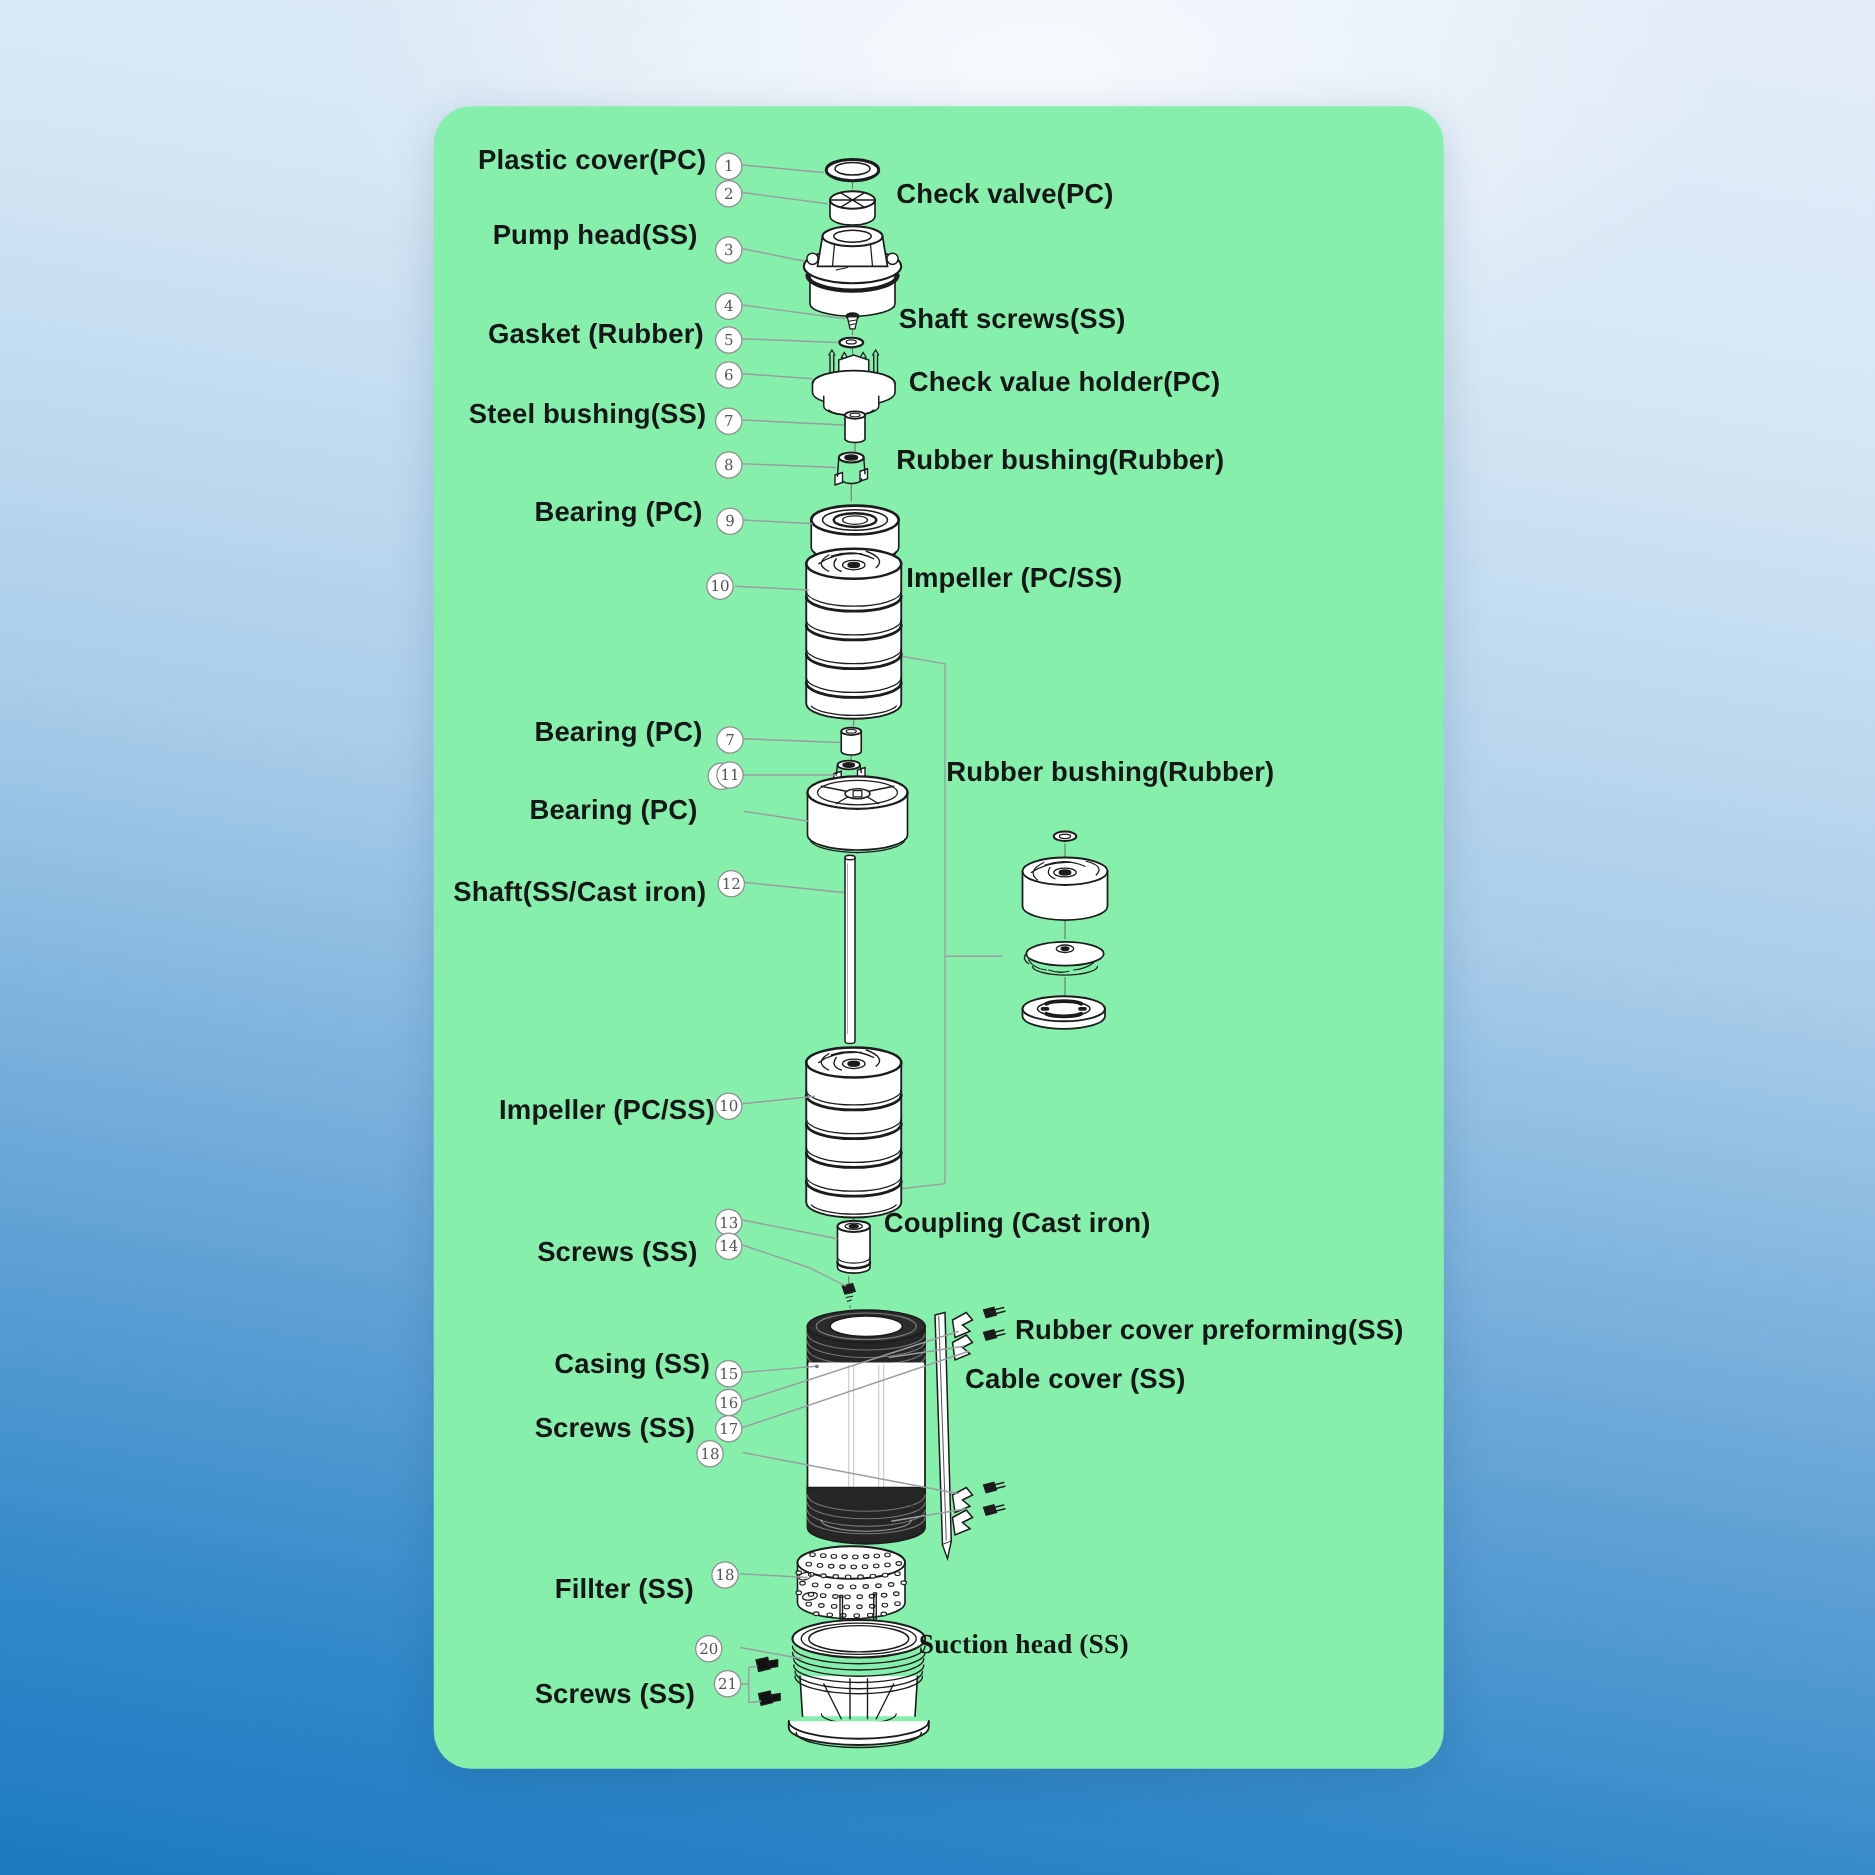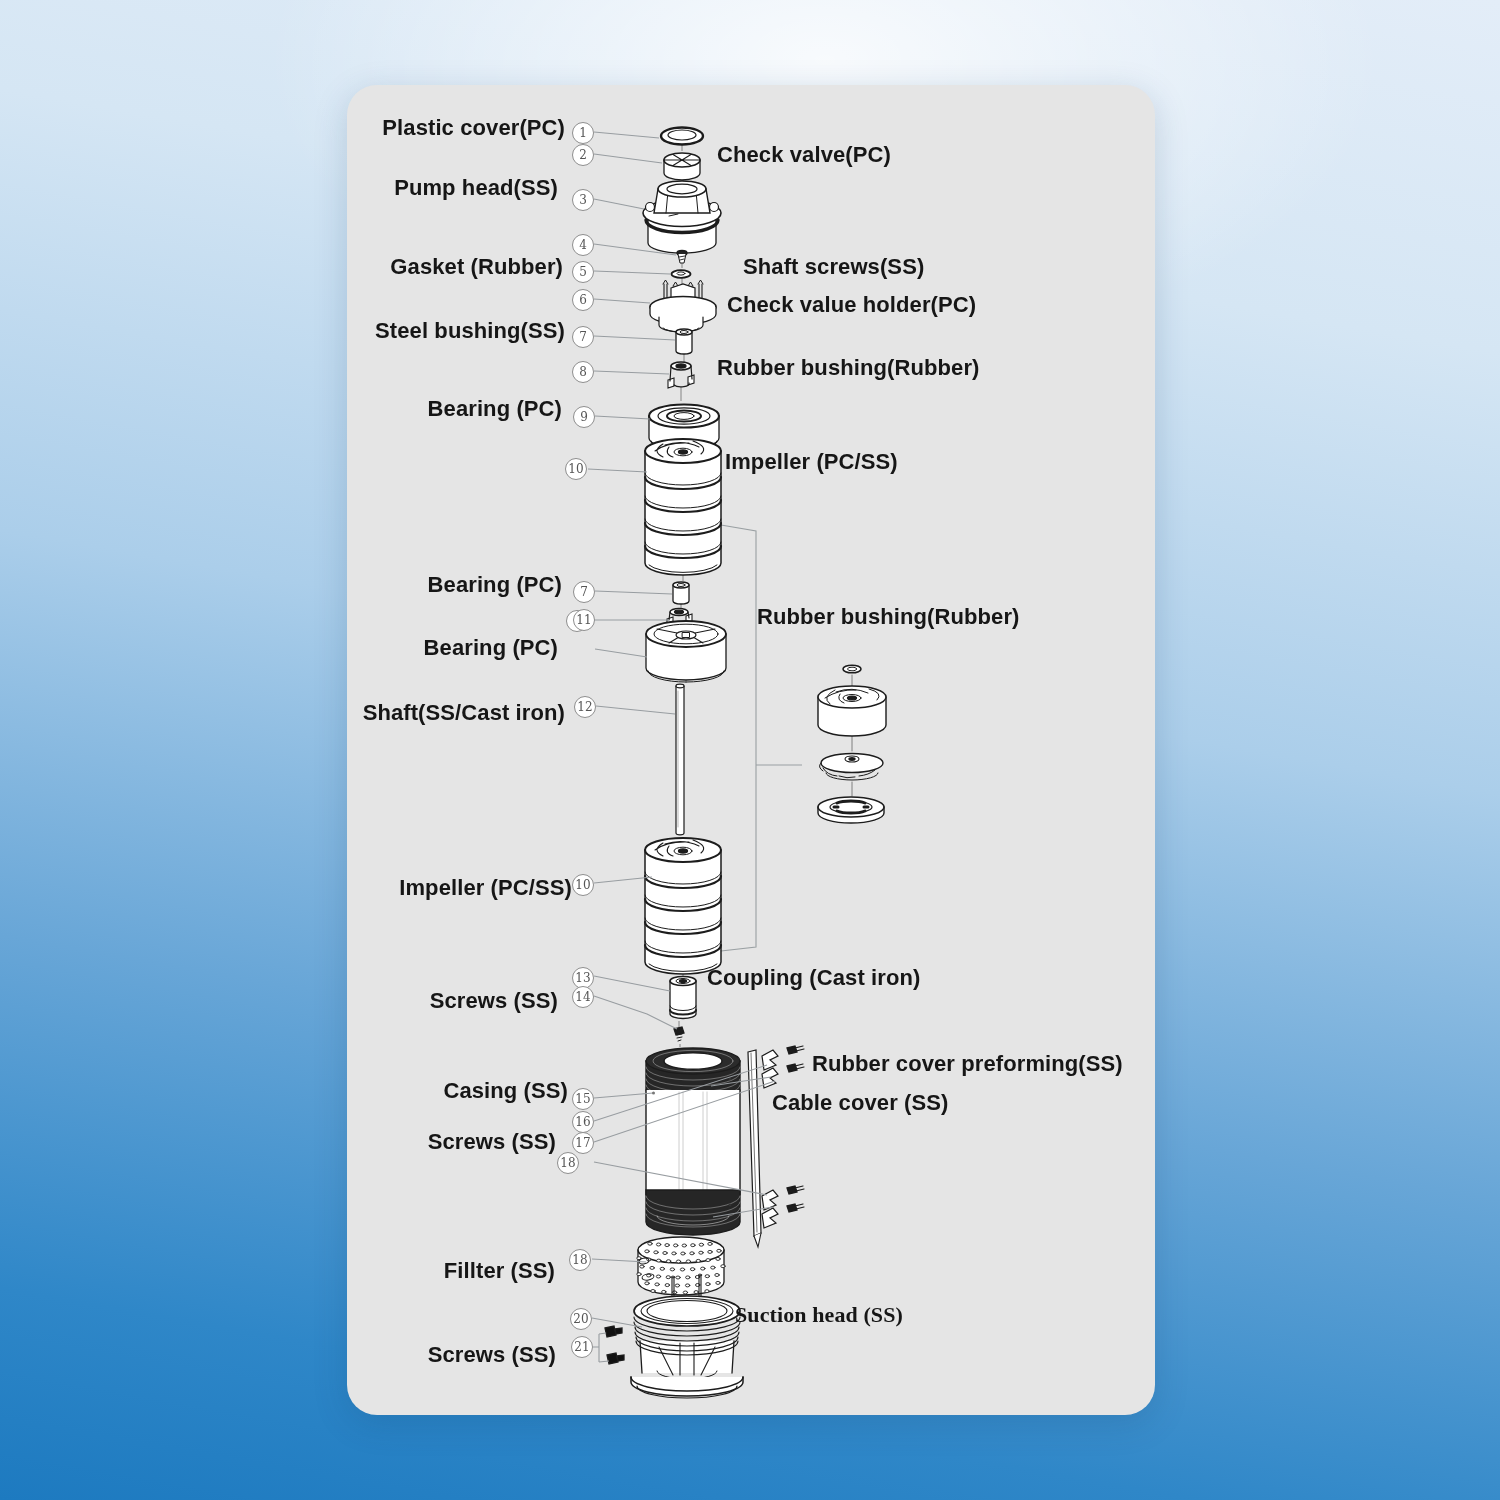--- a/index.html
+++ b/index.html
@@ -5,21 +5,21 @@
   html,body{margin:0;padding:0;}
   body{
     width:1500px;height:1500px;overflow:hidden;
     font-family:"Liberation Sans",sans-serif;
     background:
       radial-gradient(ellipse 900px 480px at 55% 4%, rgba(255,255,255,.8), rgba(255,255,255,0) 62%),
       linear-gradient(190deg,#e3edf8 0%,#d5e6f4 20%,#abceea 45%,#68a6d7 68%,#2f87c8 88%,#1d7ac0 100%);
   }
   .card{
     position:absolute;left:347px;top:85px;width:808px;height:1330px;
-    background:#e5e5e5;border-radius:30px;
+    background:#86efac;border-radius:30px;
     box-shadow:0 8px 34px rgba(18,62,104,.18);
   }
   .lbl{
     position:absolute;transform:translateY(-50%);
     font-weight:700;font-size:22px;line-height:1.05;color:#161616;
     white-space:nowrap;letter-spacing:.1px;
   }
   .num{
     position:absolute;width:22px;height:22px;border-radius:50%;
     border:1.3px solid #8e8e8e;background:#fff;box-sizing:border-box;
@@ -370,21 +370,21 @@
     <div class="lbl" style="right: 593px; top: 500px;">Bearing (PC)</div>
     <div class="lbl" style="right: 597px; top: 563px;">Bearing (PC)</div>
     <div class="lbl" style="right: 590px; top: 628px;">Shaft(SS/Cast iron)</div>
     <div class="lbl" style="right: 583px; top: 803px;">Impeller (PC/SS)</div>
     <div class="lbl" style="right: 597px; top: 916px;">Screws (SS)</div>
     <div class="lbl" style="right: 587px; top: 1006px;">Casing (SS)</div>
     <div class="lbl" style="right: 599px; top: 1057px;">Screws (SS)</div>
     <div class="lbl" style="right: 600px; top: 1172px; margin-top: 14px;">Fillter (SS)</div>
     <div class="lbl" style="right: 599px; top: 1270px;">Screws (SS)</div>
     <div class="lbl" style="left: 370px; top: 70px;">Check valve(PC)</div>
-    <div class="lbl" style="left: 396px; top: 170px; margin-top: 12px;">Shaft screws(SS)</div>
+    <div class="lbl" style="left: 372px; top: 170px;">Shaft screws(SS)</div>
     <div class="lbl" style="left: 380px; top: 220px;">Check value holder(PC)</div>
     <div class="lbl" style="left: 370px; top: 283px;">Rubber bushing(Rubber)</div>
     <div class="lbl" style="left: 378px; top: 377px;">Impeller (PC/SS)</div>
     <div class="lbl" style="left: 410px; top: 532px;">Rubber bushing(Rubber)</div>
     <div class="lbl" style="left: 360px; top: 893px;">Coupling (Cast iron)</div>
     <div class="lbl" style="left: 465px; top: 979px;">Rubber cover preforming(SS)</div>
     <div class="lbl" style="left: 425px; top: 1018px;">Cable cover (SS)</div>
     <div class="lbl" style="left: 388px; top: 1230px; font-family: Liberation Serif, serif;">Suction head (SS)</div>
     <div class="num" style="left: 225px; top: 37px;">1</div>
     <div class="num" style="left: 225px; top: 59px;">2</div>
@@ -401,15 +401,15 @@
     <div class="num" style="left: 226px; top: 524px;">11</div>
     <div class="num" style="left: 227px; top: 611px;">12</div>
     <div class="num" style="left: 225px; top: 789px;">10</div>
     <div class="num" style="left: 225px; top: 882px;">13</div>
     <div class="num" style="left: 225px; top: 901px;">14</div>
     <div class="num" style="left: 225px; top: 1003px;">15</div>
     <div class="num" style="left: 225px; top: 1026px;">16</div>
     <div class="num" style="left: 225px; top: 1047px;">17</div>
     <div class="num" style="left: 210px; top: 1067px;">18</div>
     <div class="num" style="left: 222px; top: 1164px;">18</div>
-    <div class="num" style="left: 223px; top: 1223px;">20</div>
+    <div class="num" style="left: 209px; top: 1223px;">20</div>
     <div class="num" style="left: 224px; top: 1251px;">21</div>
   </div>
 
 </body></html>

